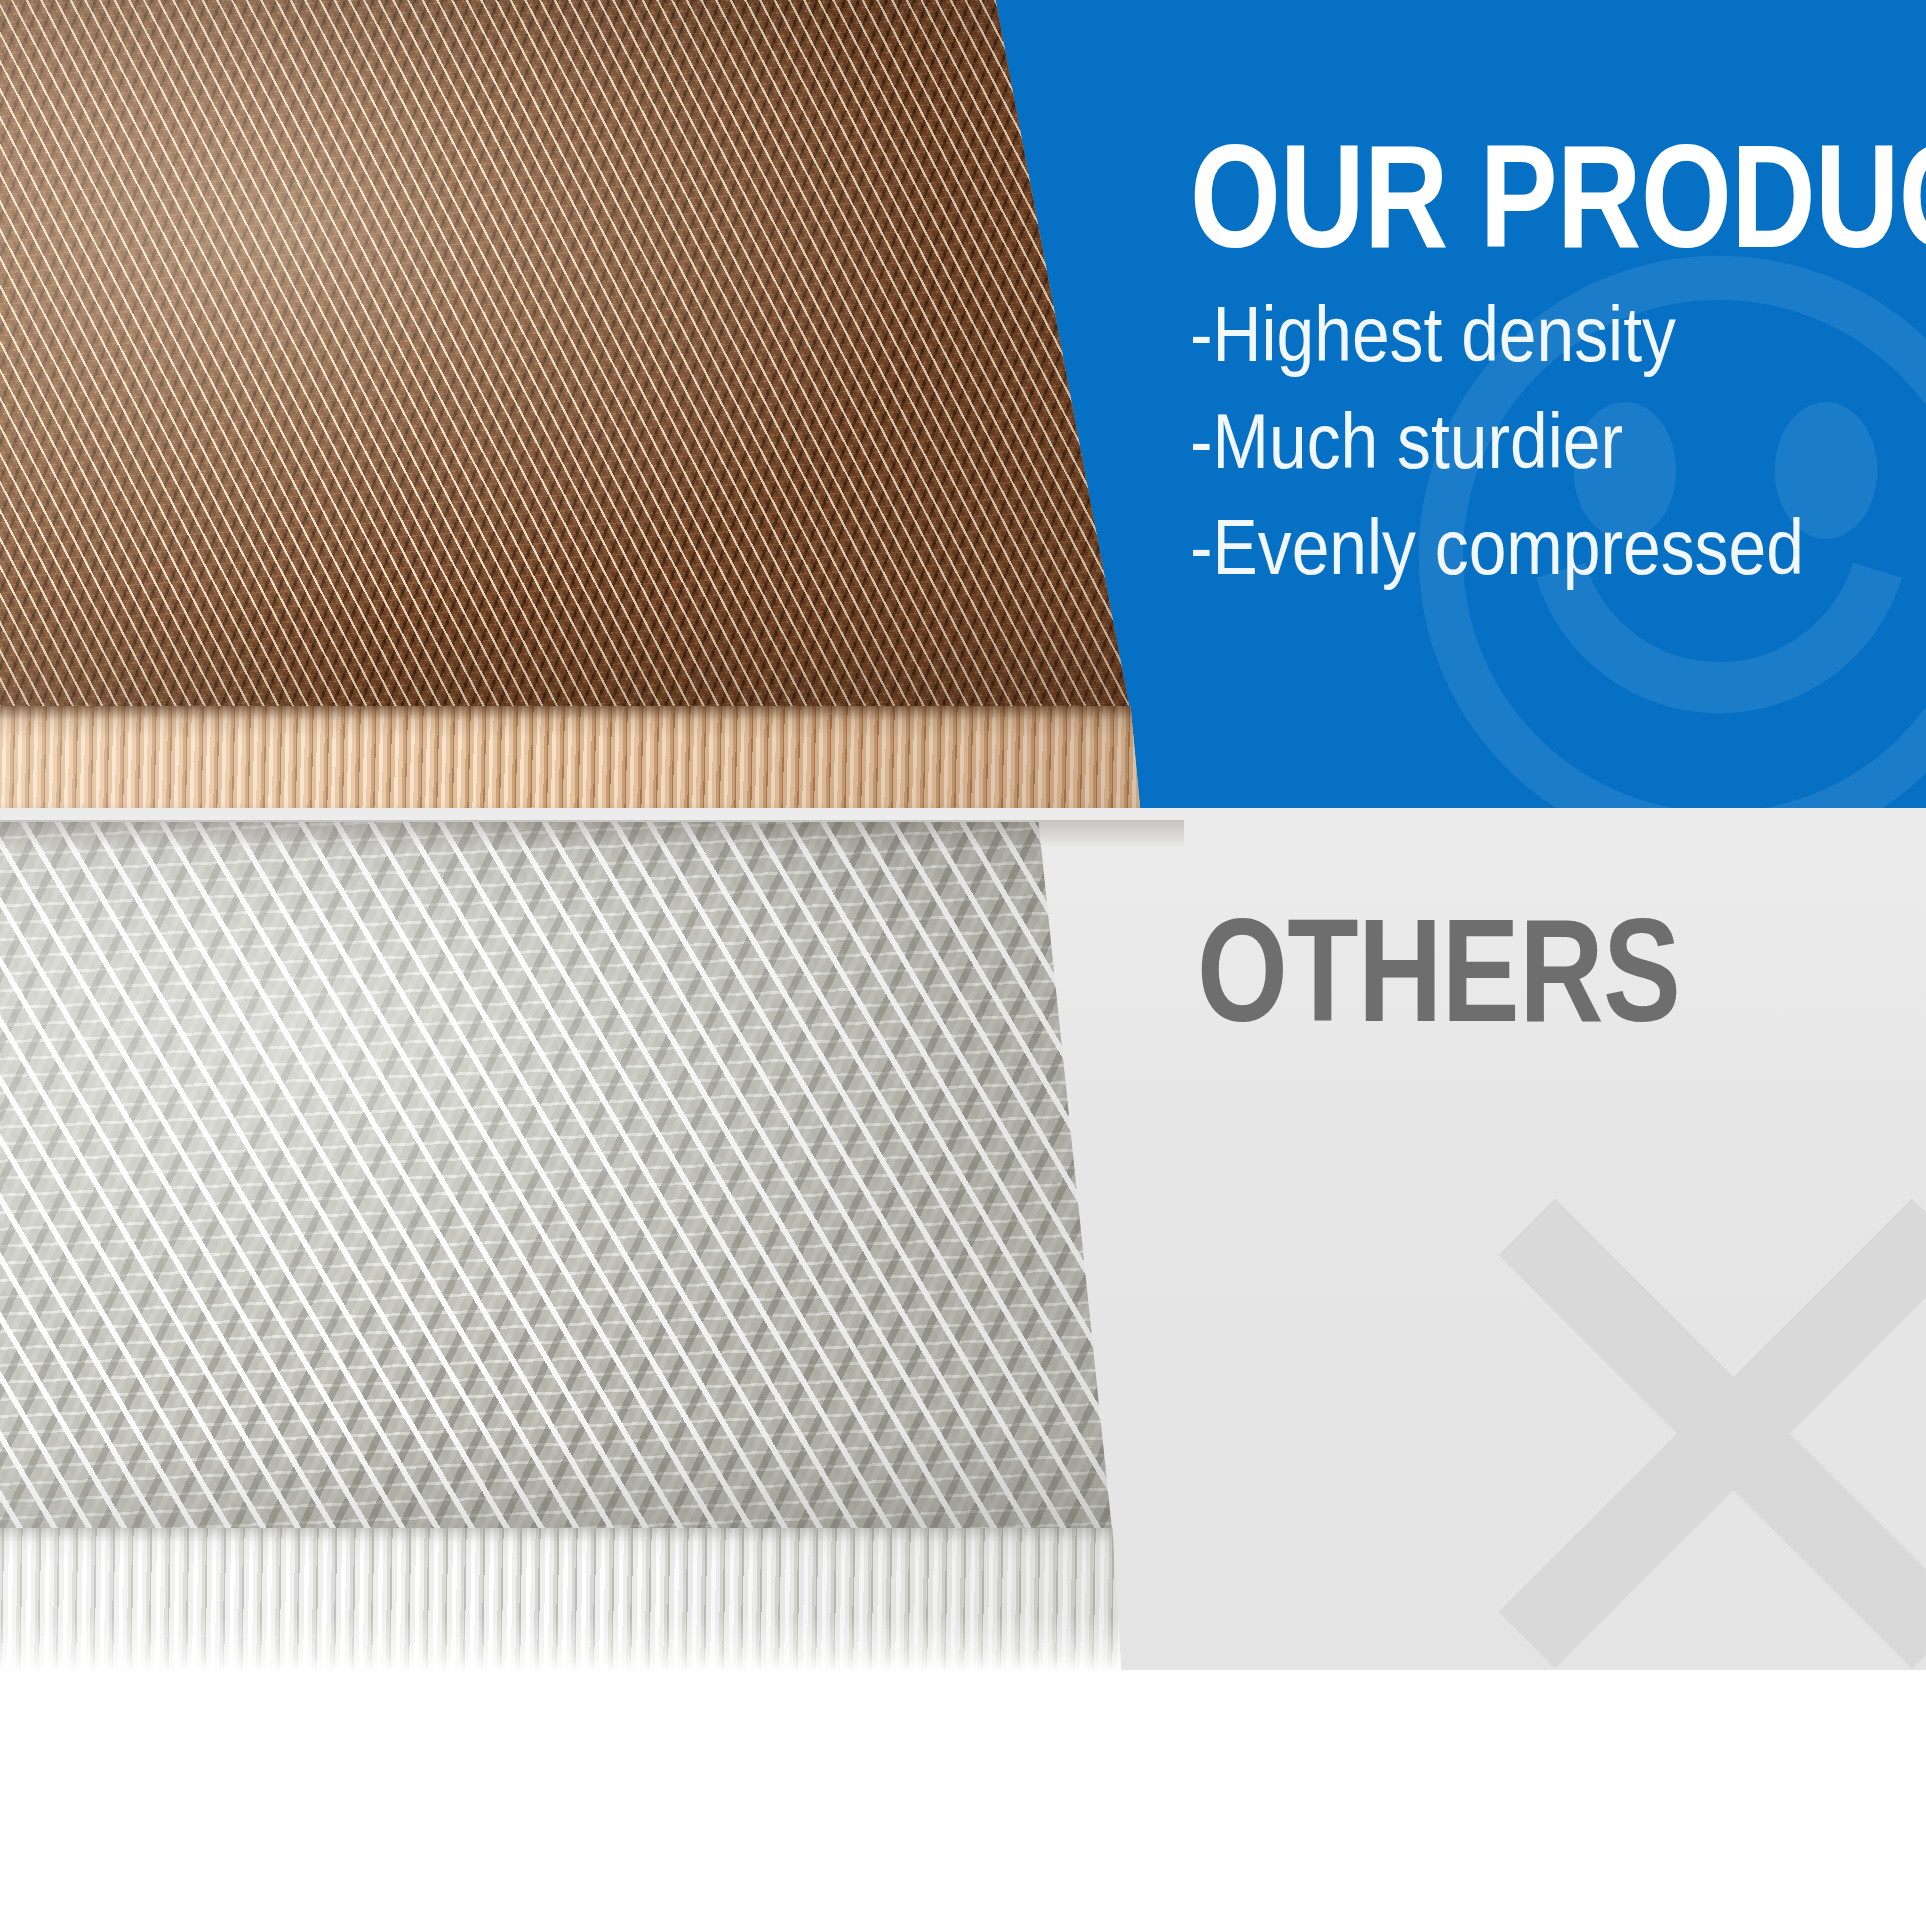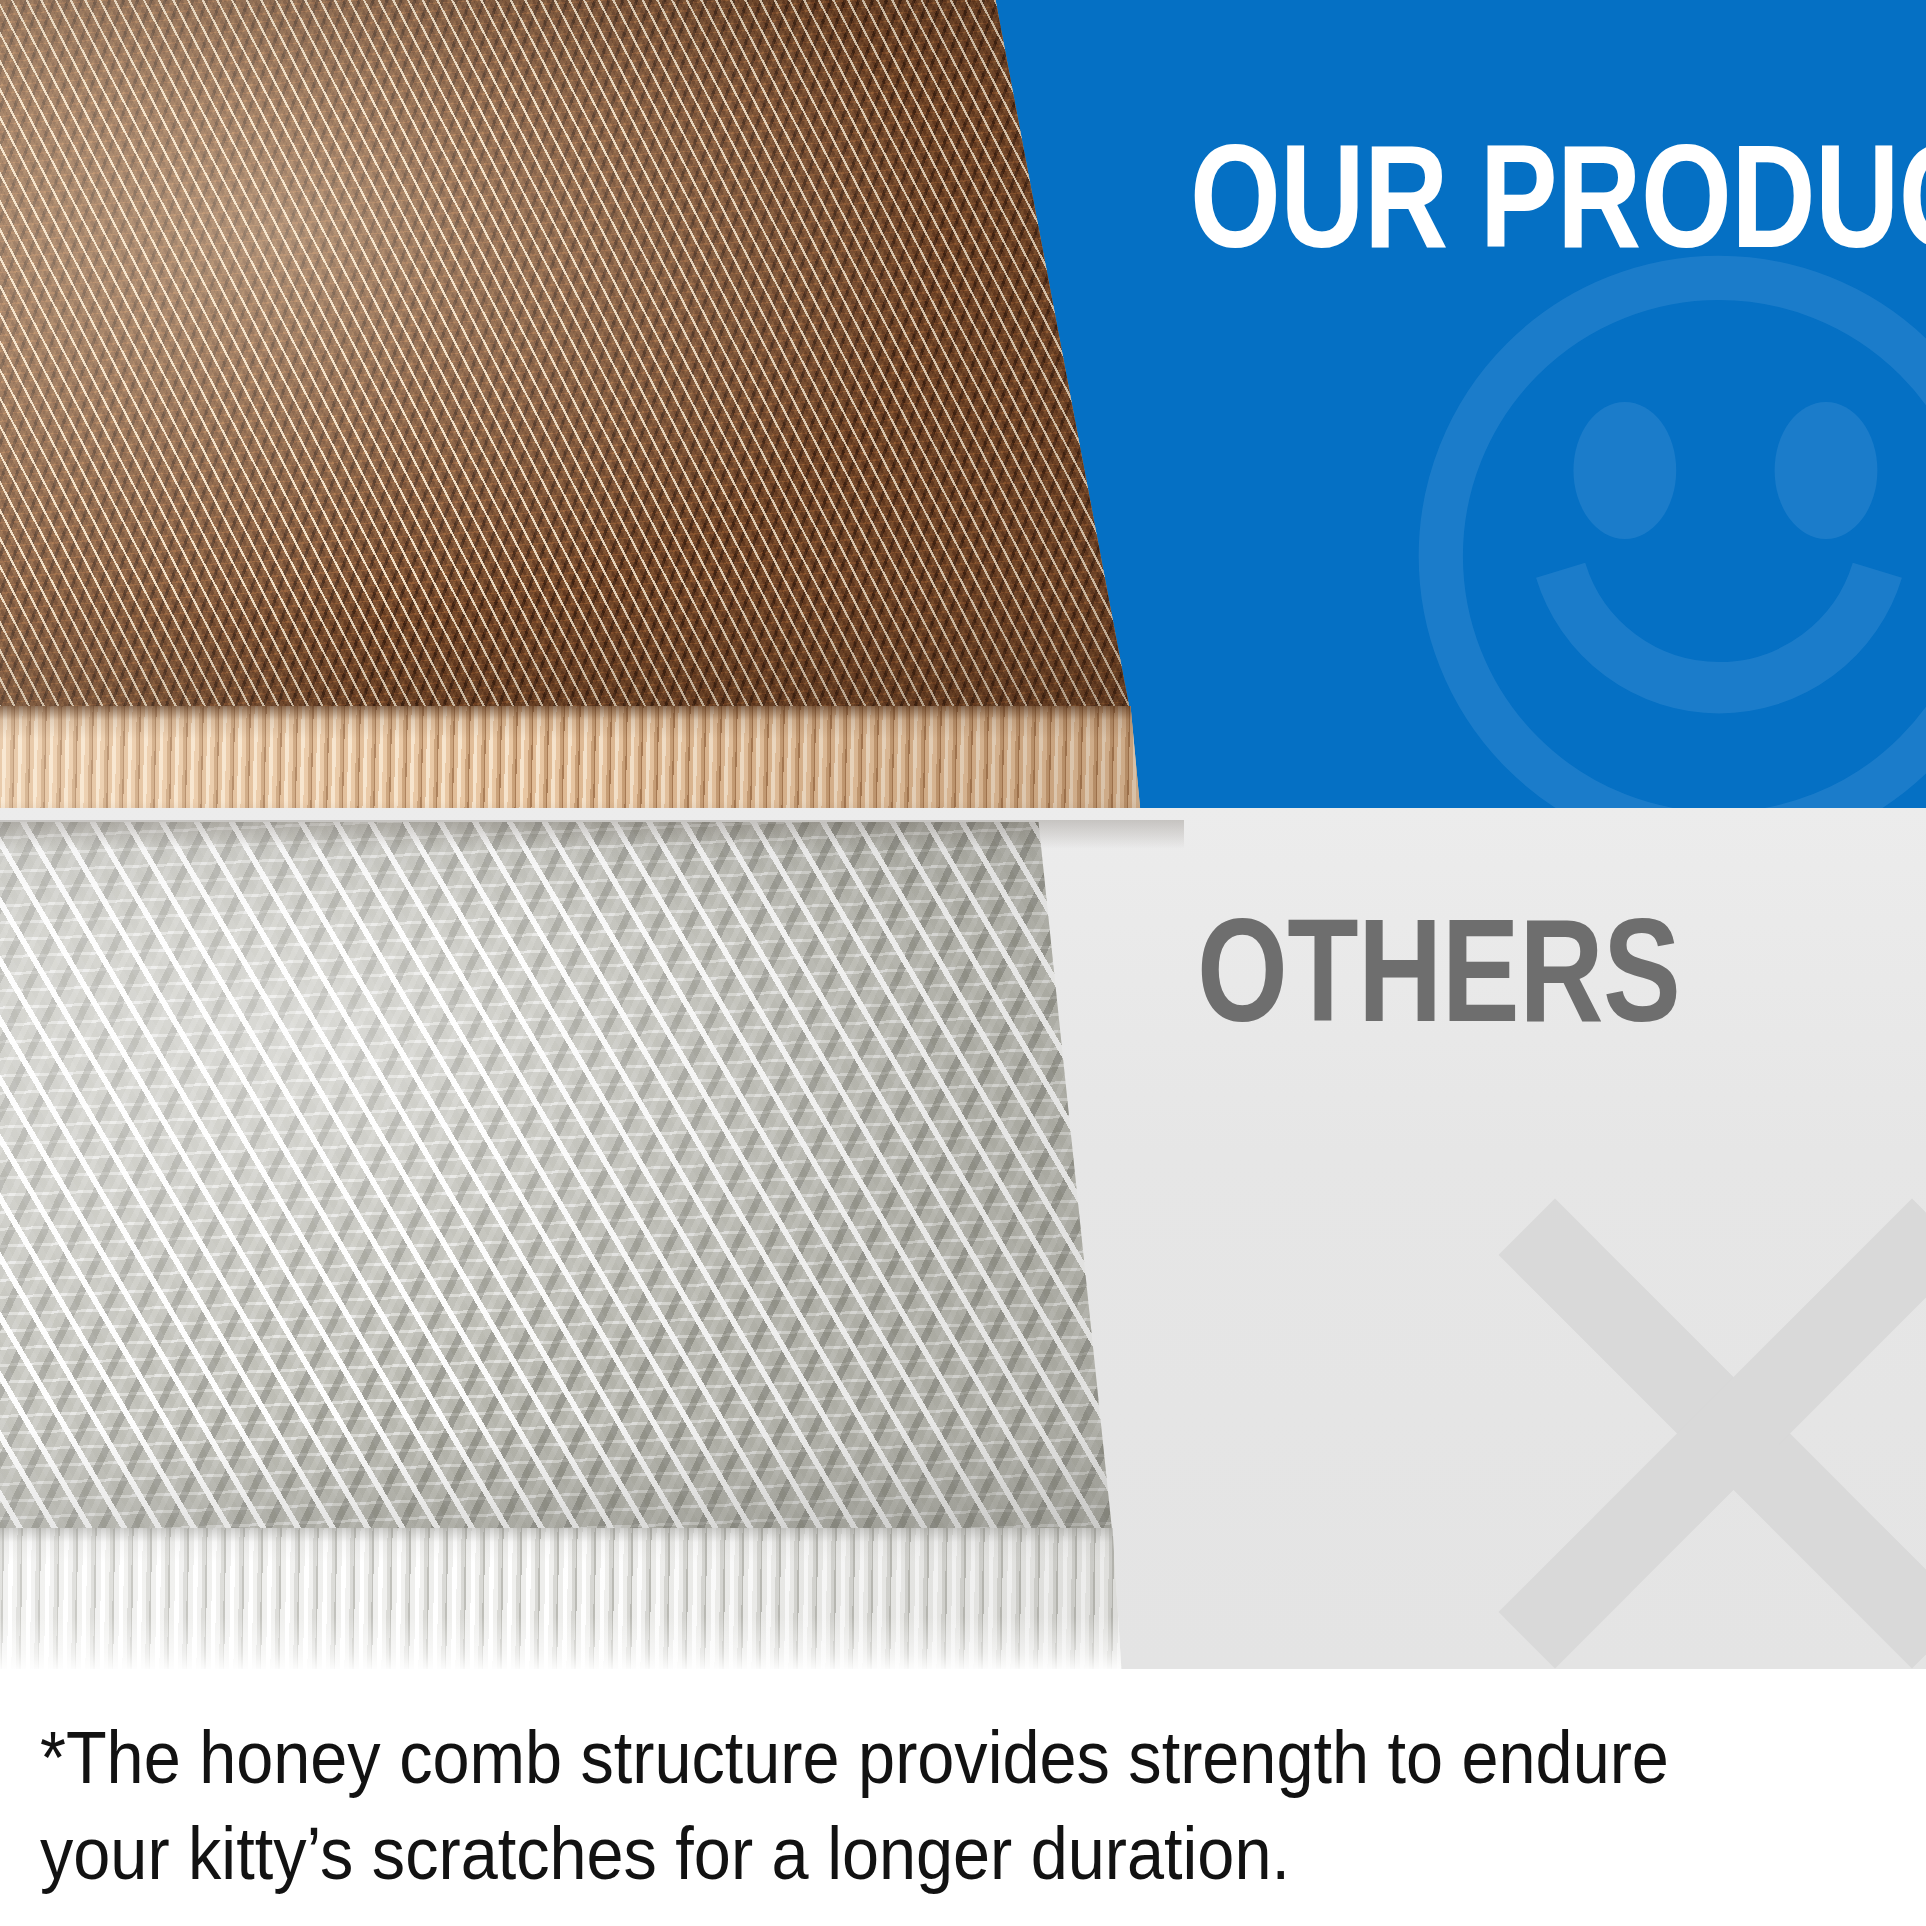--- a/index.html
+++ b/index.html
@@ -279,20 +279,25 @@
       <div class="tan-sheen"></div>
     </div>
 
     <div class="slab slab-tan-edge">
       <div class="tan-flutes"></div>
       <div class="tan-flute-shade"></div>
     </div>
 
     <div class="txt-col-top">
       <div class="head head-our">OUR PRODUCT</div>
+      <div class="bullets">
+        <div class="bullet bullet-light">-Highest density</div>
+        <div class="bullet bullet-light">-Much sturdier</div>
+        <div class="bullet bullet-light">-Evenly compressed</div>
+      </div>
     </div>
   </div>
 
   <div class="panel-mid"></div>
 
   <svg class="x-wm" viewBox="0 0 700 700">
     <g stroke="#D9D9D9" stroke-width="112" stroke-linecap="butt">
       <line x1="60" y1="60" x2="640" y2="640"></line>
       <line x1="640" y1="60" x2="60" y2="640"></line>
     </g>
@@ -307,18 +312,15 @@
     <div class="white-flutes"></div>
     <div class="white-flute-shade"></div>
   </div>
 
   <div class="contact-shadow"></div>
 
   <div class="txt-col-mid">
     <div class="head head-others">OTHERS</div>
   </div>
 
-  <div class="panel-bottom">
-    <div class="footnote">*The honey comb structure provides strength to endure your kitty’s scratches for a longer duration.</div>
-  </div>
 
 </div>
 
 
 </body></html>

